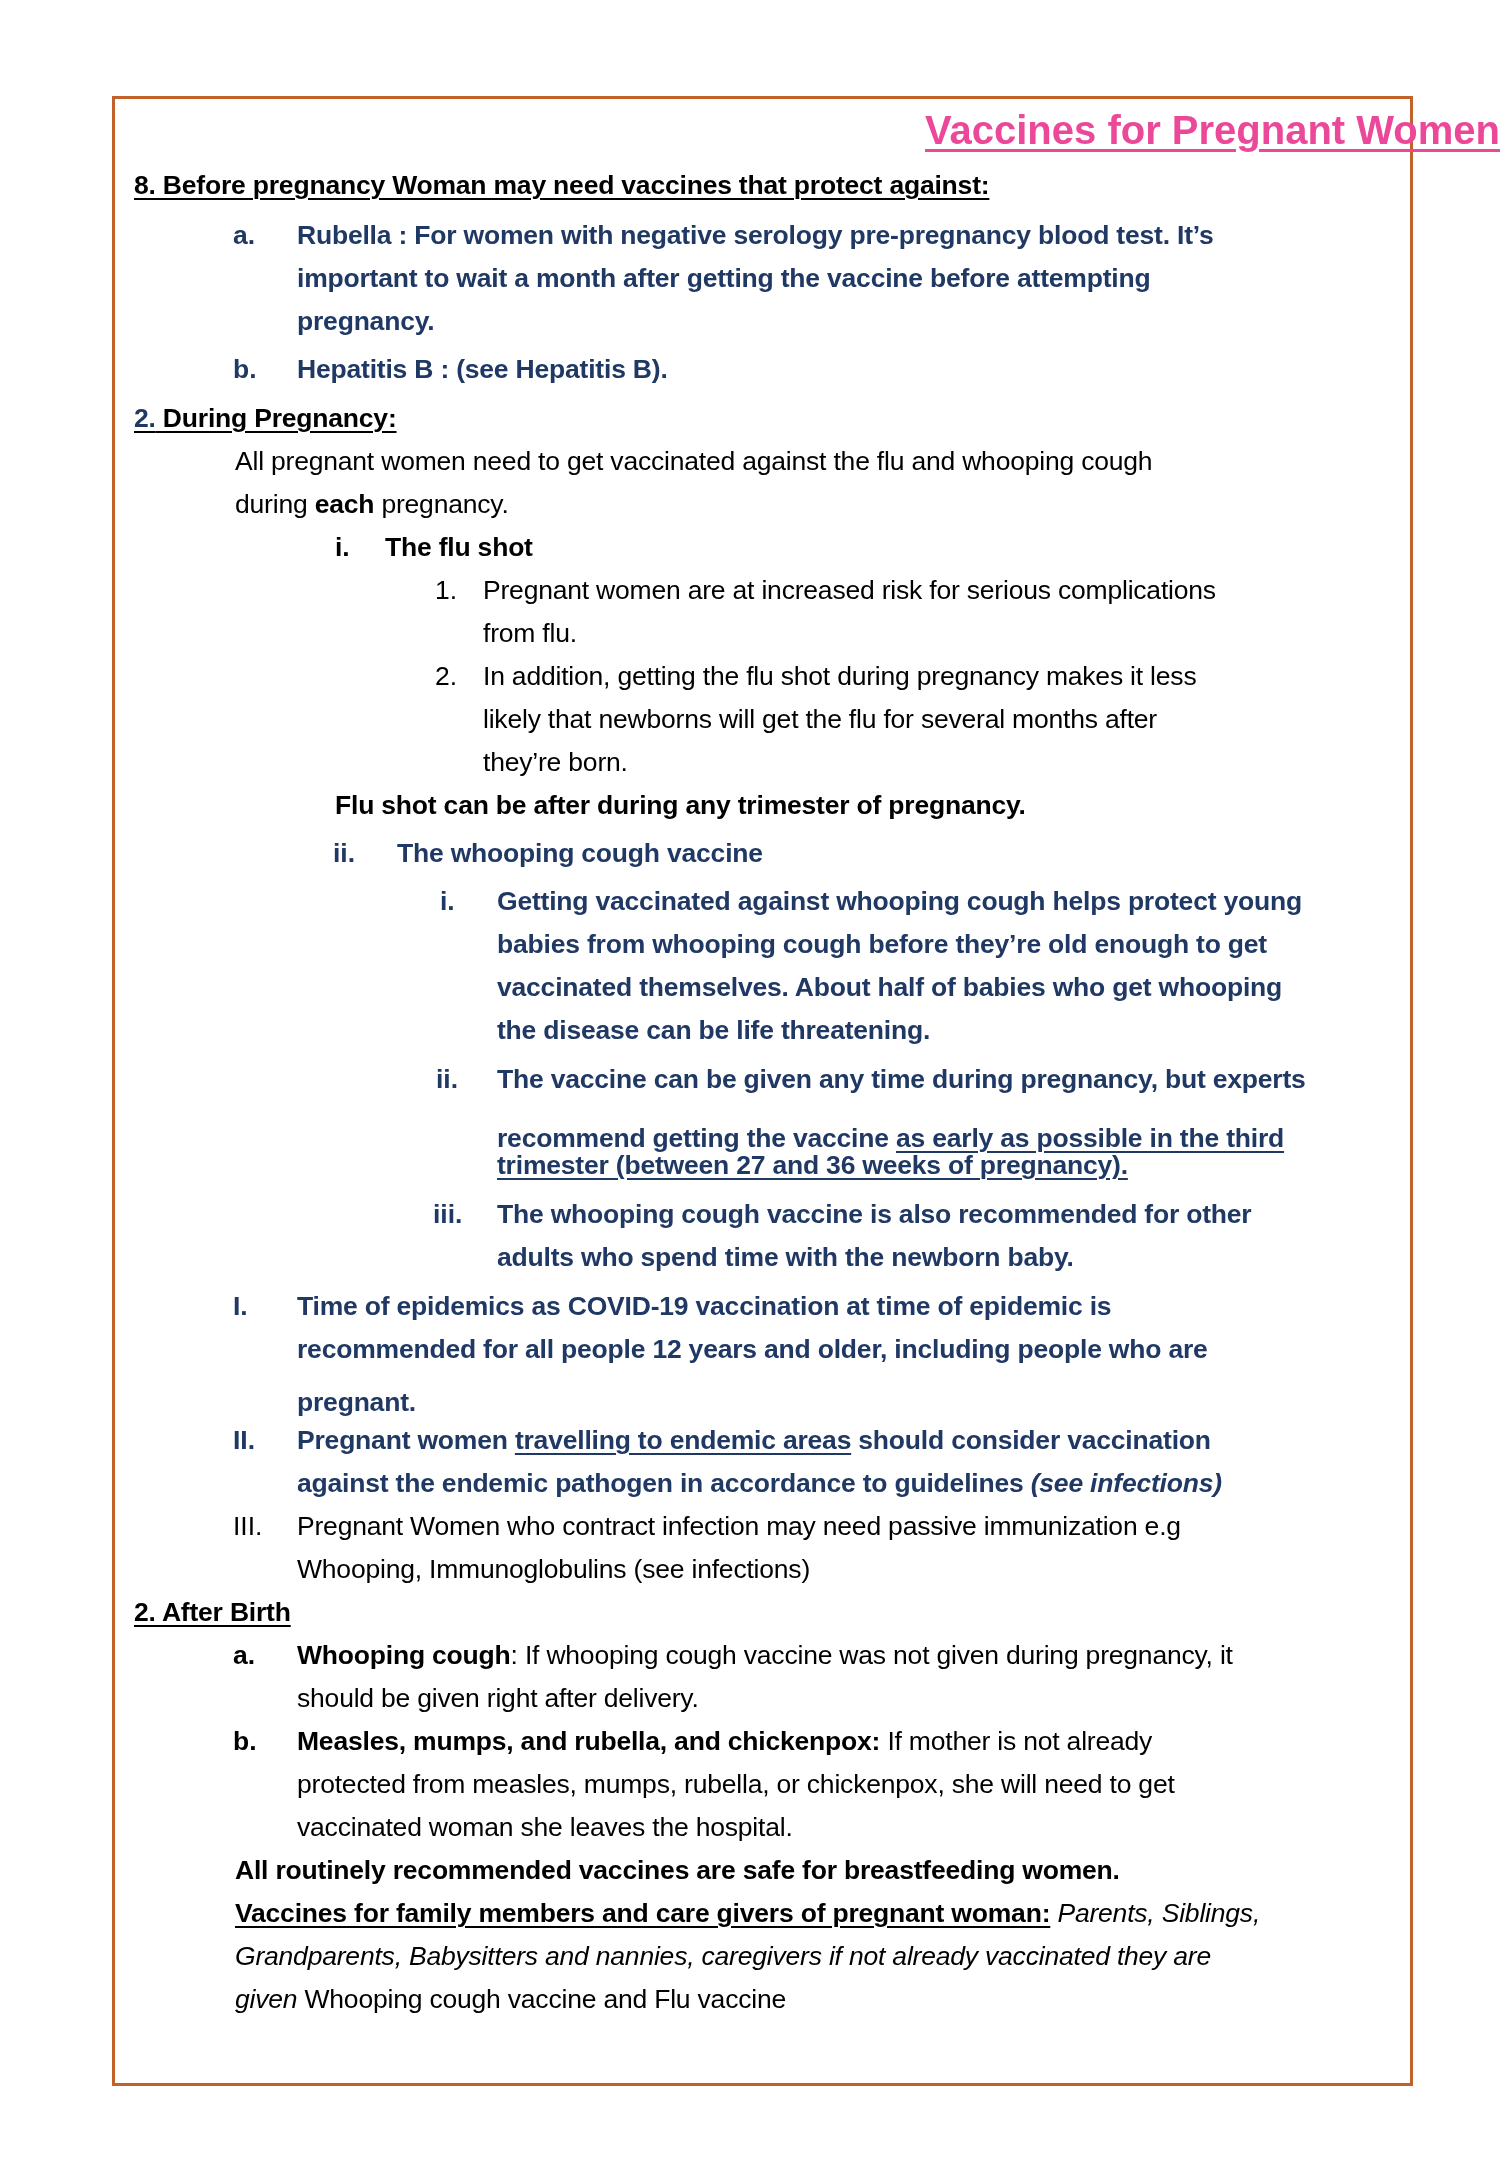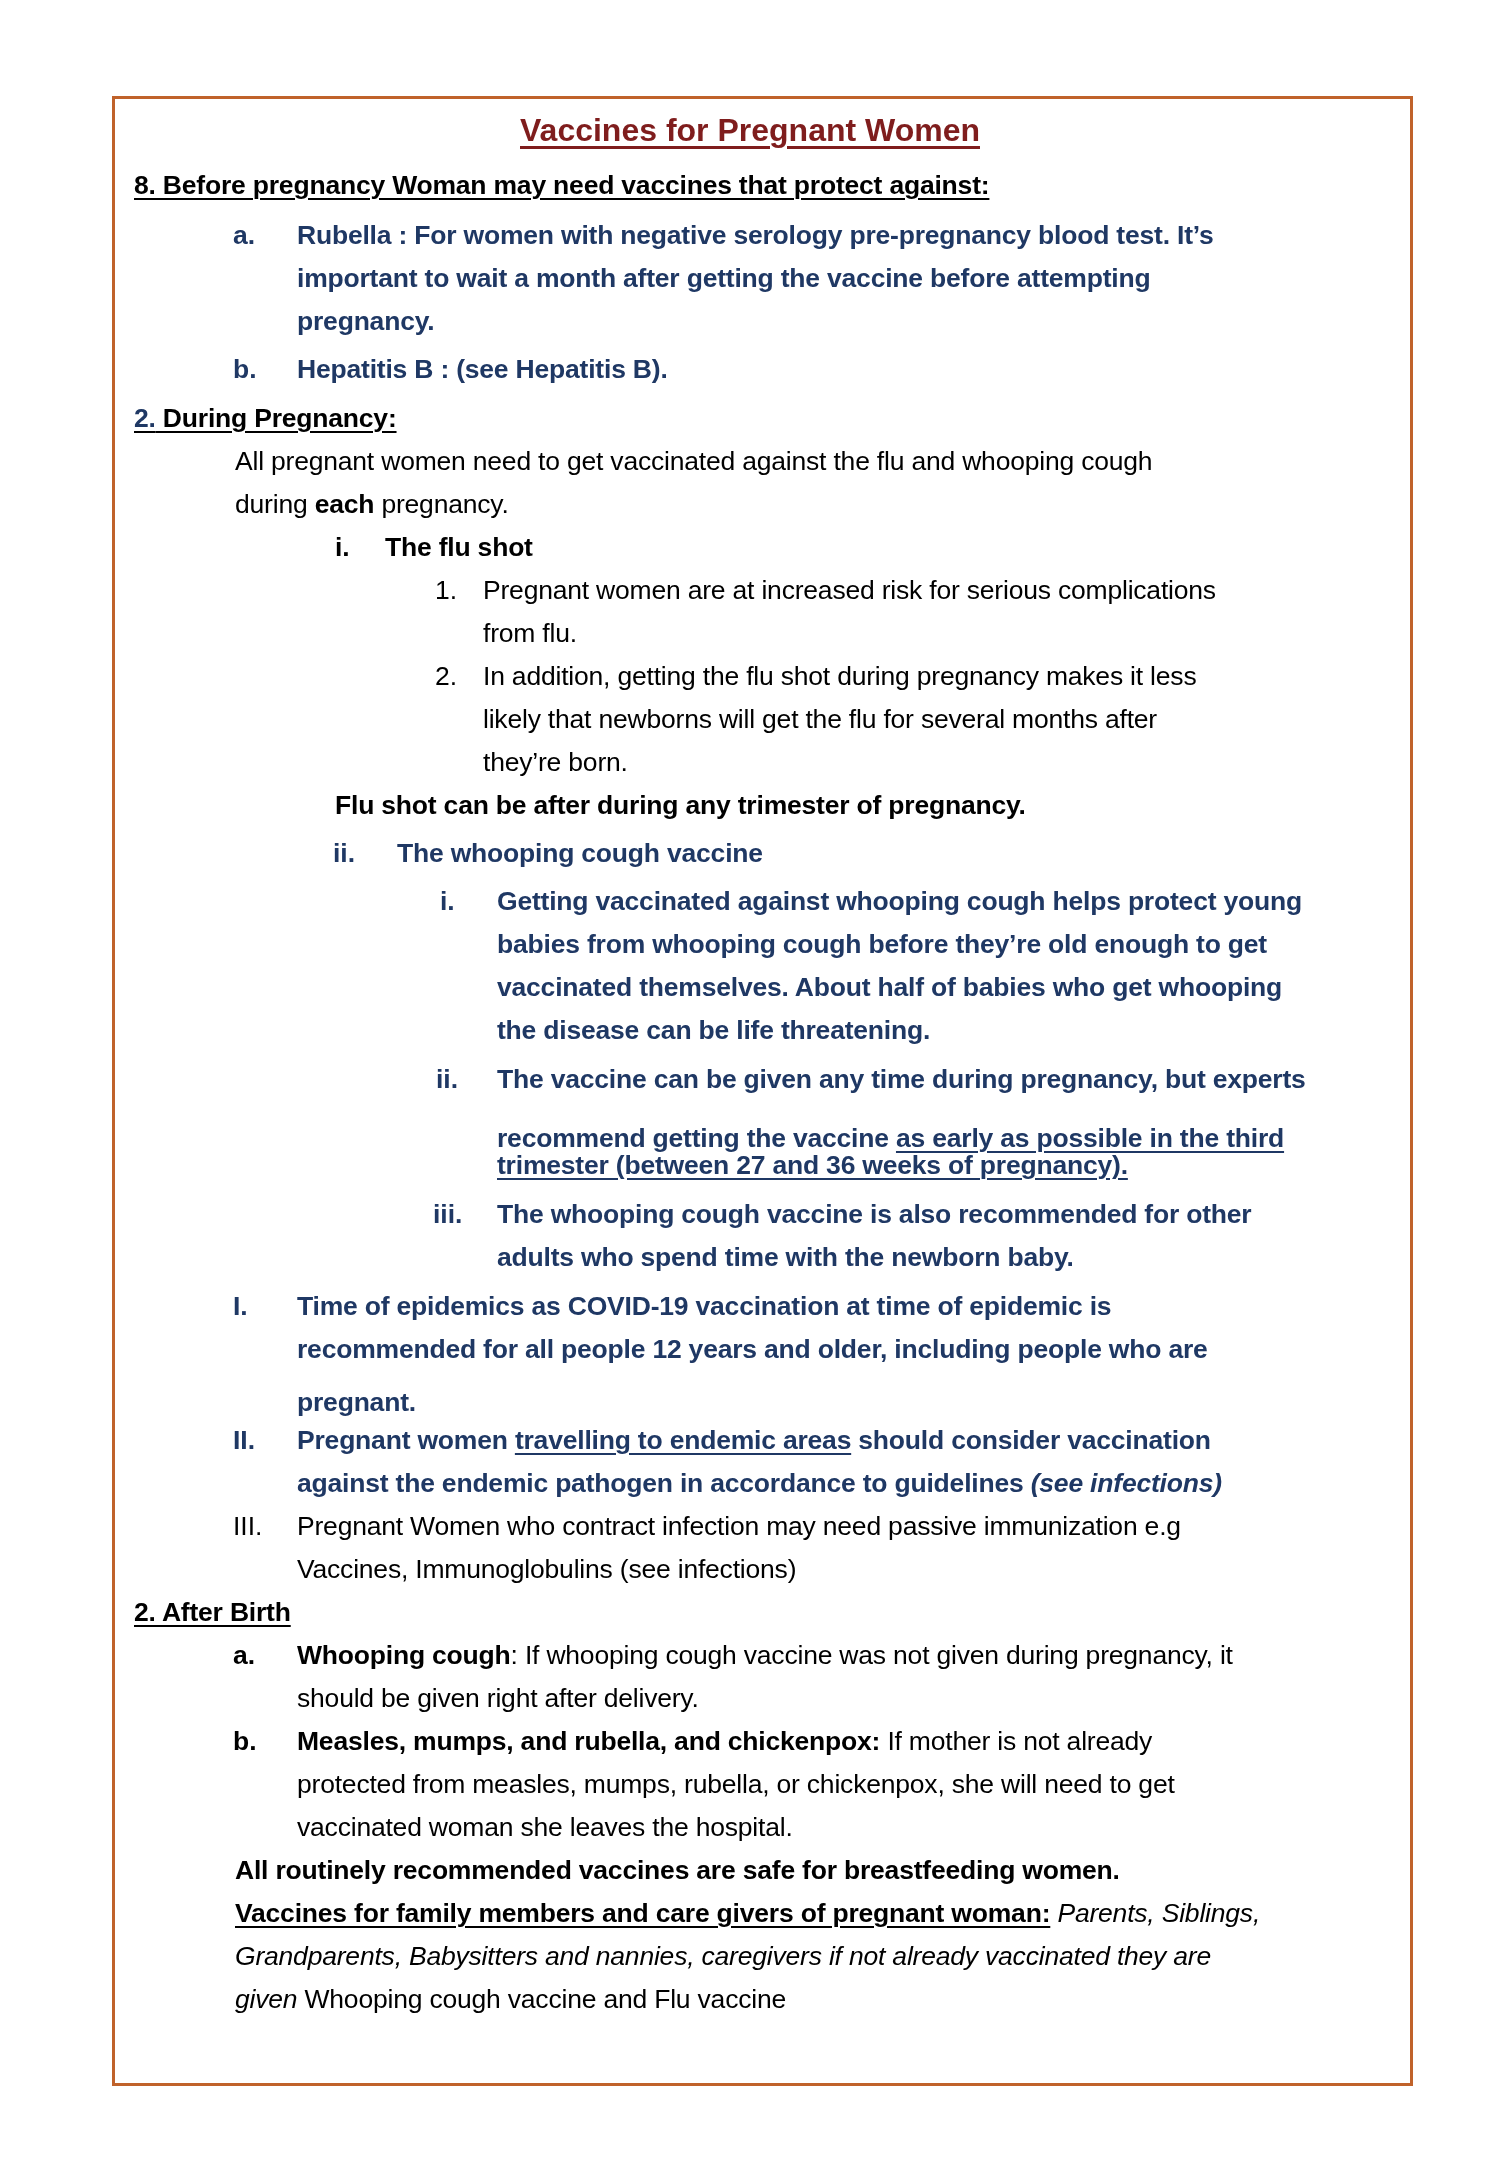--- a/index.html
+++ b/index.html
@@ -5,22 +5,22 @@
   html, body { margin: 0; padding: 0; background: #ffffff; }
   body { width: 1500px; height: 2167px; position: relative; overflow: hidden;
          font-family: "Liberation Sans", "DejaVu Sans", sans-serif; color: #000; }
   .frame { position: absolute; left: 112px; top: 96px; width: 1295px; height: 1984px;
            border: 3px solid #c0622a; box-sizing: content-box; }
   .line { position: absolute; white-space: nowrap; font-size: 26.5px; line-height: 43px; letter-spacing: -0.2px; }
   .navy { color: #1f3864; }
   .b { font-weight: bold; }
   .i { font-style: italic; }
   .u { text-decoration: underline; text-decoration-thickness: 2px; text-underline-offset: 4px; }
-  .title { position: absolute; left: 0; width: 1500px; top: 108px; text-align: center;
-           font-size: 32px; font-weight: bold; color: #7f1d1d; line-height: 44px; }
+  .title { position: absolute; left: 0; width: 1500px; top: 108px; text-align: right;
+           font-size: 40px; font-weight: bold; color: #ec4899; line-height: 44px; }
   .title span { text-decoration: underline; text-decoration-thickness: 3px; text-underline-offset: 5px; }
   .lbl { position: absolute; white-space: nowrap; font-size: 26.5px; line-height: 43px; }
 </style>
 </head>
 <body>
 
 <div class="frame"></div>
 
 <div class="title"><span>Vaccines for Pregnant Women</span></div>
 
@@ -75,21 +75,21 @@
 <div class="line b navy" style="left:297px; top:1285px;">Time of epidemics as COVID-19 vaccination at time of epidemic is</div>
 <div class="line b navy" style="left:297px; top:1328px;">recommended for all people 12 years and older, including people who are</div>
 <div class="line b navy" style="left:297px; top:1381px;">pregnant.</div>
 
 <div class="lbl b navy" style="left:233px; top:1419px;">II.</div>
 <div class="line b navy" style="left:297px; top:1419px;"><span>Pregnant women </span><span class="u">travelling to endemic areas</span><span> should consider vaccination</span></div>
 <div class="line b navy" style="left:297px; top:1462px;"><span>against the endemic pathogen in accordance to guidelines </span><span class="i">(see infections)</span></div>
 
 <div class="lbl" style="left:233px; top:1505px;">III.</div>
 <div class="line" style="left:297px; top:1505px;">Pregnant Women who contract infection may need passive immunization e.g</div>
-<div class="line" style="left:297px; top:1548px;">Vaccines, Immunoglobulins (see infections)</div>
+<div class="line" style="left:297px; top:1548px;">Whooping, Immunoglobulins (see infections)</div>
 
 <div class="line b u" style="left:134px; top:1591px;">2. After Birth</div>
 
 <div class="lbl b" style="left:233px; top:1634px;">a.</div>
 <div class="line" style="left:297px; top:1634px;"><b>Whooping cough</b><span>: If whooping cough vaccine was not given during pregnancy, it</span></div>
 <div class="line" style="left:297px; top:1677px;">should be given right after delivery.</div>
 
 <div class="lbl b" style="left:233px; top:1720px;">b.</div>
 <div class="line" style="left:297px; top:1720px;"><b>Measles, mumps, and rubella, and chickenpox:</b><span> If mother is not already</span></div>
 <div class="line" style="left:297px; top:1763px;">protected from measles, mumps, rubella, or chickenpox, she will need to get</div>

